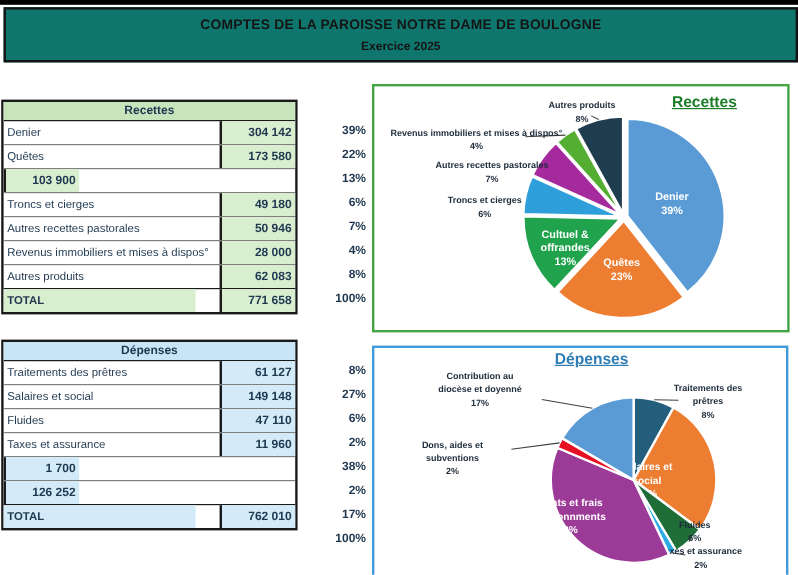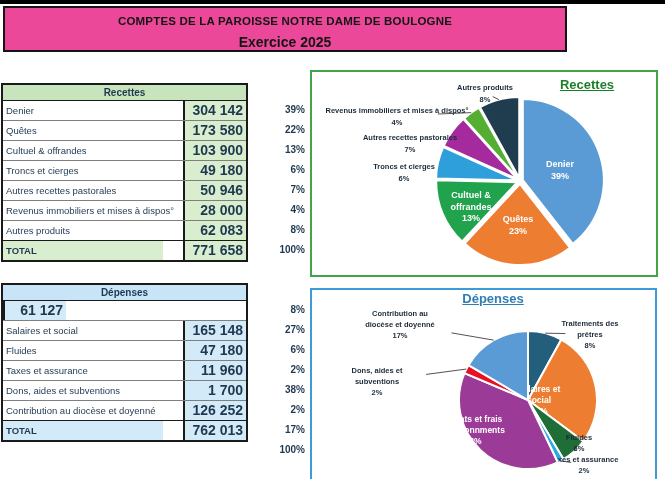--- a/index.html
+++ b/index.html
@@ -4,39 +4,39 @@
 <style>
   html,body{margin:0;padding:0;}
   body{
     width:665px;height:479px;overflow:hidden;position:relative;
     background:#ffffff;font-family:"Liberation Sans",sans-serif;
     -webkit-font-smoothing:antialiased;
   }
   .top-strip{position:absolute;left:0;top:0;width:665px;height:4px;background:#000;}
   
   .banner{
-    position:absolute;left:3px;top:6px;width:564px;height:46px;box-sizing:border-box;
-    background:#ec4899;border:2px solid #141414;text-align:center;
+    position:absolute;left:3px;top:6px;width:662px;height:46px;box-sizing:border-box;
+    background:#0f766e;border:2px solid #141414;text-align:center;
   }
   .banner-title{margin-top:7px;font-weight:bold;font-size:11.5px;color:#141414;letter-spacing:.2px;}
-  .banner-subtitle{margin-top:7px;font-weight:bold;font-size:14px;color:#141414;}
+  .banner-subtitle{margin-top:7px;font-weight:bold;font-size:10px;color:#141414;}
   
   .data-table{
     position:absolute;left:1px;width:247px;box-sizing:border-box;
     border:2px solid #1a1a1a;background:#fff;font-size:9.5px;color:#1F3850;
   }
   .t-header{
     height:15px;line-height:15px;text-align:center;font-weight:bold;font-size:10px;
     background:var(--hbg);border-bottom:1px solid #1a1a1a;color:#1F3850;
   }
   .t-row{display:flex;height:19px;border-top:1px solid #7f7f7f;}
   .t-row:first-child{border-top:none;}
   .t-label{flex:1;line-height:19px;padding-left:3px;white-space:nowrap;overflow:hidden;}
   .t-value{
-    width:58px;line-height:19px;text-align:right;padding-right:3px;font-weight:bold;font-size:14px;
+    width:58px;line-height:19px;text-align:right;padding-right:3px;font-weight:bold;font-size:10px;
     border-left:2px solid #1a1a1a;background:var(--cbg);
   }
   .t-row.total{border-top:1px solid #1a1a1a;gap:20px;}
   .t-row.total .t-label{font-weight:bold;background:var(--cbg);}
   
   .pct-col{position:absolute;left:248px;width:57px;}
   .pct-cell{height:20px;line-height:20px;text-align:right;font-weight:bold;font-size:10px;color:#1F3850;}
   
   .chart-box{position:absolute;background:#fff;box-sizing:border-box;}
   #chart-box-0{left:310px;top:70px;width:348px;height:207px;border:2px solid #43A646;}
@@ -65,21 +65,20 @@
   <div class="t-rows">
       <div class="t-row">
         <div class="t-label">Denier</div>
         <div class="t-value">304 142</div>
       </div>
       <div class="t-row">
         <div class="t-label">Quêtes</div>
         <div class="t-value">173 580</div>
       </div>
       <div class="t-row">
-        <div class="t-label">Cultuel &amp; offrandes</div>
         <div class="t-value">103 900</div>
       </div>
       <div class="t-row">
         <div class="t-label">Troncs et cierges</div>
         <div class="t-value">49 180</div>
       </div>
       <div class="t-row">
         <div class="t-label">Autres recettes pastorales</div>
         <div class="t-value">50 946</div>
       </div>
@@ -105,45 +104,44 @@
     <div class="pct-cell">7%</div>
     <div class="pct-cell">4%</div>
     <div class="pct-cell">8%</div>
     <div class="pct-cell">100%</div>
   </div>
 
 <div class="data-table" style="top: 283px; --hbg: #C8E5F8; --cbg: #D3EAF8;" data-table="1">
   <div class="t-header">Dépenses</div>
   <div class="t-rows">
       <div class="t-row">
+        <div class="t-label">Traitements des prêtres</div>
         <div class="t-value">61 127</div>
       </div>
       <div class="t-row">
         <div class="t-label">Salaires et social</div>
-        <div class="t-value">165 148</div>
+        <div class="t-value">149 148</div>
       </div>
       <div class="t-row">
         <div class="t-label">Fluides</div>
-        <div class="t-value">47 180</div>
+        <div class="t-value">47 110</div>
       </div>
       <div class="t-row">
         <div class="t-label">Taxes et assurance</div>
         <div class="t-value">11 960</div>
       </div>
       <div class="t-row">
-        <div class="t-label">Dons, aides et subventions</div>
         <div class="t-value">1 700</div>
       </div>
       <div class="t-row">
-        <div class="t-label">Contribution au diocèse et doyenné</div>
         <div class="t-value">126 252</div>
       </div>
       <div class="t-row total">
         <div class="t-label" style="font-weight: bold;">TOTAL</div>
-        <div class="t-value">762 013</div>
+        <div class="t-value">762 010</div>
       </div>
     </div>
 </div>
 <div class="pct-col" style="top:300px">
     <div class="pct-cell">8%</div>
     <div class="pct-cell">27%</div>
     <div class="pct-cell">6%</div>
     <div class="pct-cell">2%</div>
     <div class="pct-cell">38%</div>
     <div class="pct-cell">2%</div>

